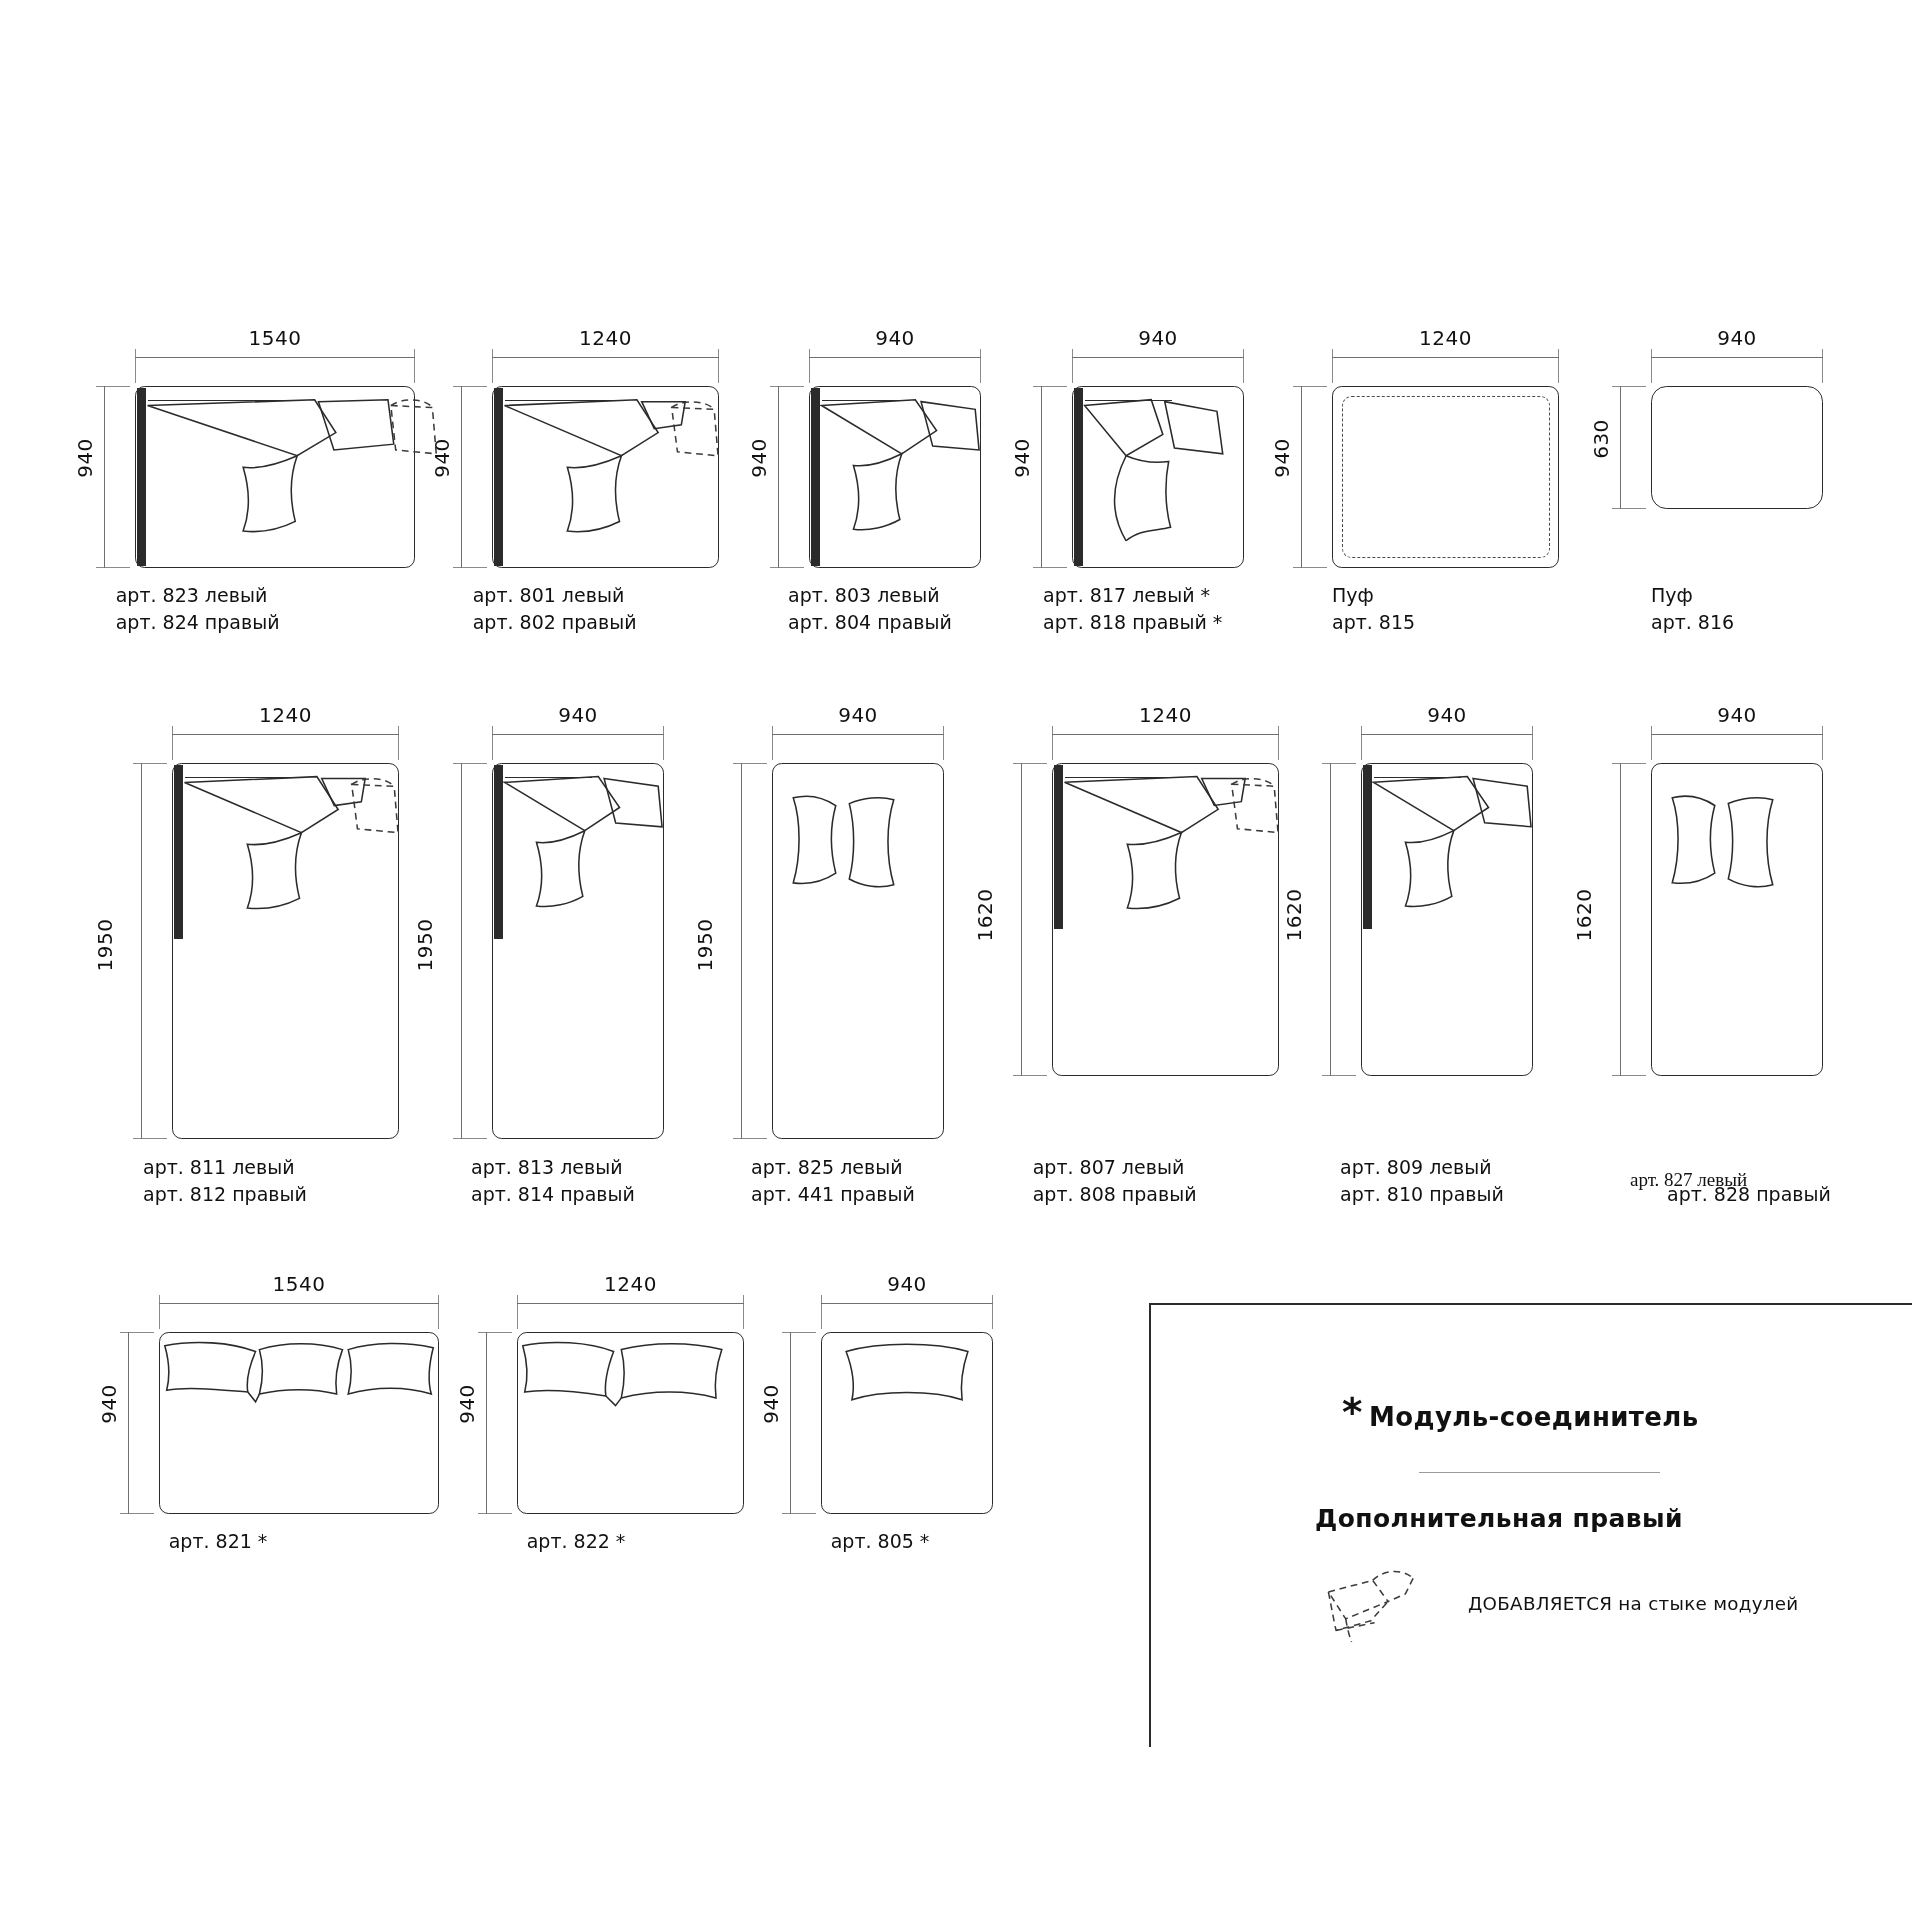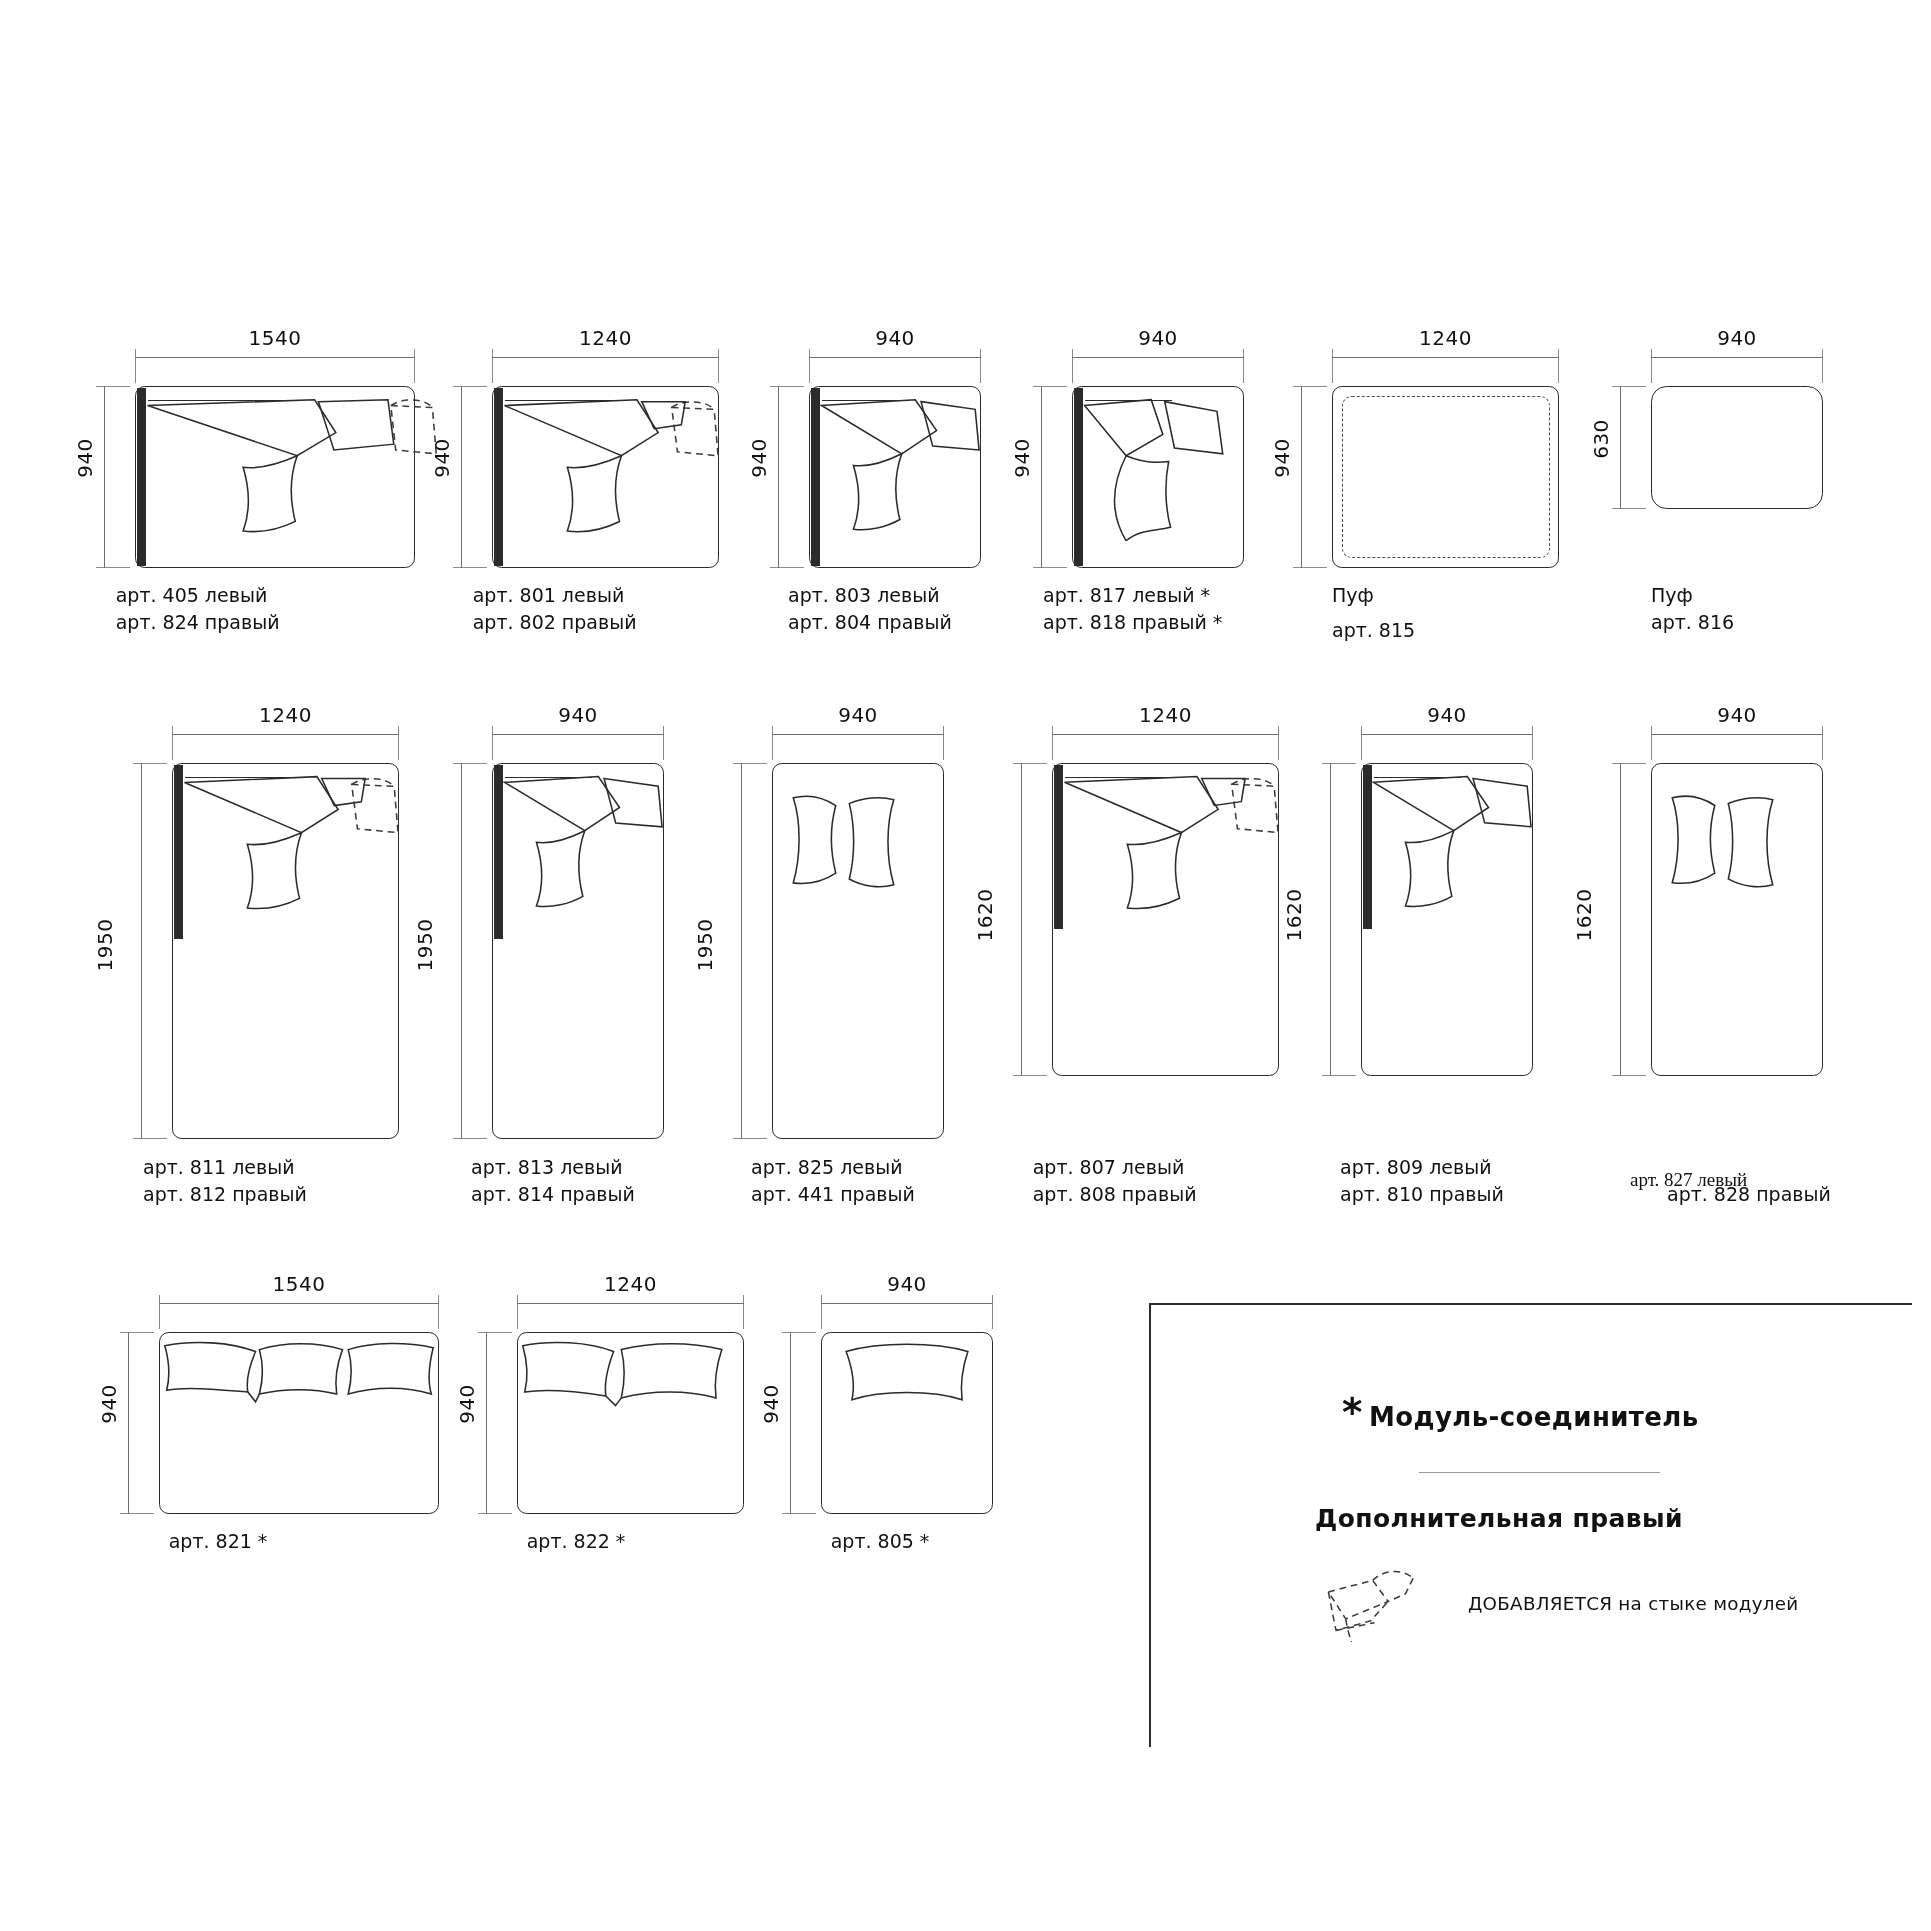--- a/index.html
+++ b/index.html
@@ -55,21 +55,21 @@
     <div class="shape round" style="left:0;top:0;width:280px;height:182px;"></div>
     <div class="back" style="left:1.9px;top:1.9px;width:8.7px;height:178px;"></div>
     <div class="line" style="left:12.6px;top:13.5px;width:145px;height:1.5px;"></div>
     <svg class="cushions" width="280" height="182" viewBox="0 0 290 188">
       <path d="M13,20 L186,14 L208,48 L168,72 Z"></path>
       <path d="M168,72 C150,80 130,86 112,84 C118,104 120,128 112,150 C130,152 150,148 166,140 C160,116 160,94 168,72 Z"></path>
       <path d="M190,16 L262,14 L268,60 L206,66 Z"></path>
       <path class="dashed" d="M265,20 L308,22 L312,70 L270,66 Z"></path>
       <path class="dashed" d="M265,20 C276,12 300,12 308,22"></path>
     </svg>
-    <div class="caption" style="left:-19.3px;top:195px;">арт. 405 левый</div>
+    <div class="caption" style="left:-19.3px;top:195px;">арт. 823 левый</div>
     <div class="caption" style="left:-19.3px;top:222px;">арт. 824 правый</div>
   </div>
 
   <div class="module" style="left:492px;top:386px;">
     <div class="dim-top" style="left:0;top:-60px;width:227px;">1240</div>
     <div class="ext" style="left:0;top:-37px;width:1px;height:34px;"></div>
     <div class="ext" style="left:226px;top:-37px;width:1px;height:34px;"></div>
     <div class="arrowline" style="left:0;top:-29px;width:227px;"></div>
     <div class="dim-left" style="left:-70px;top:60px;transform:rotate(-90deg);">940</div>
     <div class="ext" style="left:-39px;top:0;width:34px;height:1px;"></div>
@@ -141,21 +141,21 @@
     <div class="ext" style="left:226px;top:-37px;width:1px;height:34px;"></div>
     <div class="arrowline" style="left:0;top:-29px;width:227px;"></div>
     <div class="dim-left" style="left:-70px;top:60px;transform:rotate(-90deg);">940</div>
     <div class="ext" style="left:-39px;top:0;width:34px;height:1px;"></div>
     <div class="ext" style="left:-39px;top:181px;width:34px;height:1px;"></div>
     <div class="arrowline v" style="left:-31px;top:0;height:182px;"></div>
 
     <div class="shape round" style="left:0;top:0;width:227px;height:182px;"></div>
     <div class="shape round dash" style="left:9.7px;top:9.7px;width:208px;height:162px;"></div>
     <div class="caption" style="left:0;top:195px;">Пуф</div>
-    <div class="caption" style="left:0;top:222px;margin-top:8px;">арт. 815</div>
+    <div class="caption" style="left:0;top:222px;">арт. 815</div>
   </div>
 
   <div class="module" style="left:1651px;top:386px;">
     <div class="dim-top" style="left:0;top:-60px;width:172px;">940</div>
     <div class="ext" style="left:0;top:-37px;width:1px;height:34px;"></div>
     <div class="ext" style="left:171px;top:-37px;width:1px;height:34px;"></div>
     <div class="arrowline" style="left:0;top:-29px;width:172px;"></div>
     <div class="dim-left" style="left:-70px;top:41px;transform:rotate(-90deg);">630</div>
     <div class="ext" style="left:-39px;top:0;width:34px;height:1px;"></div>
     <div class="ext" style="left:-39px;top:122px;width:34px;height:1px;"></div>

